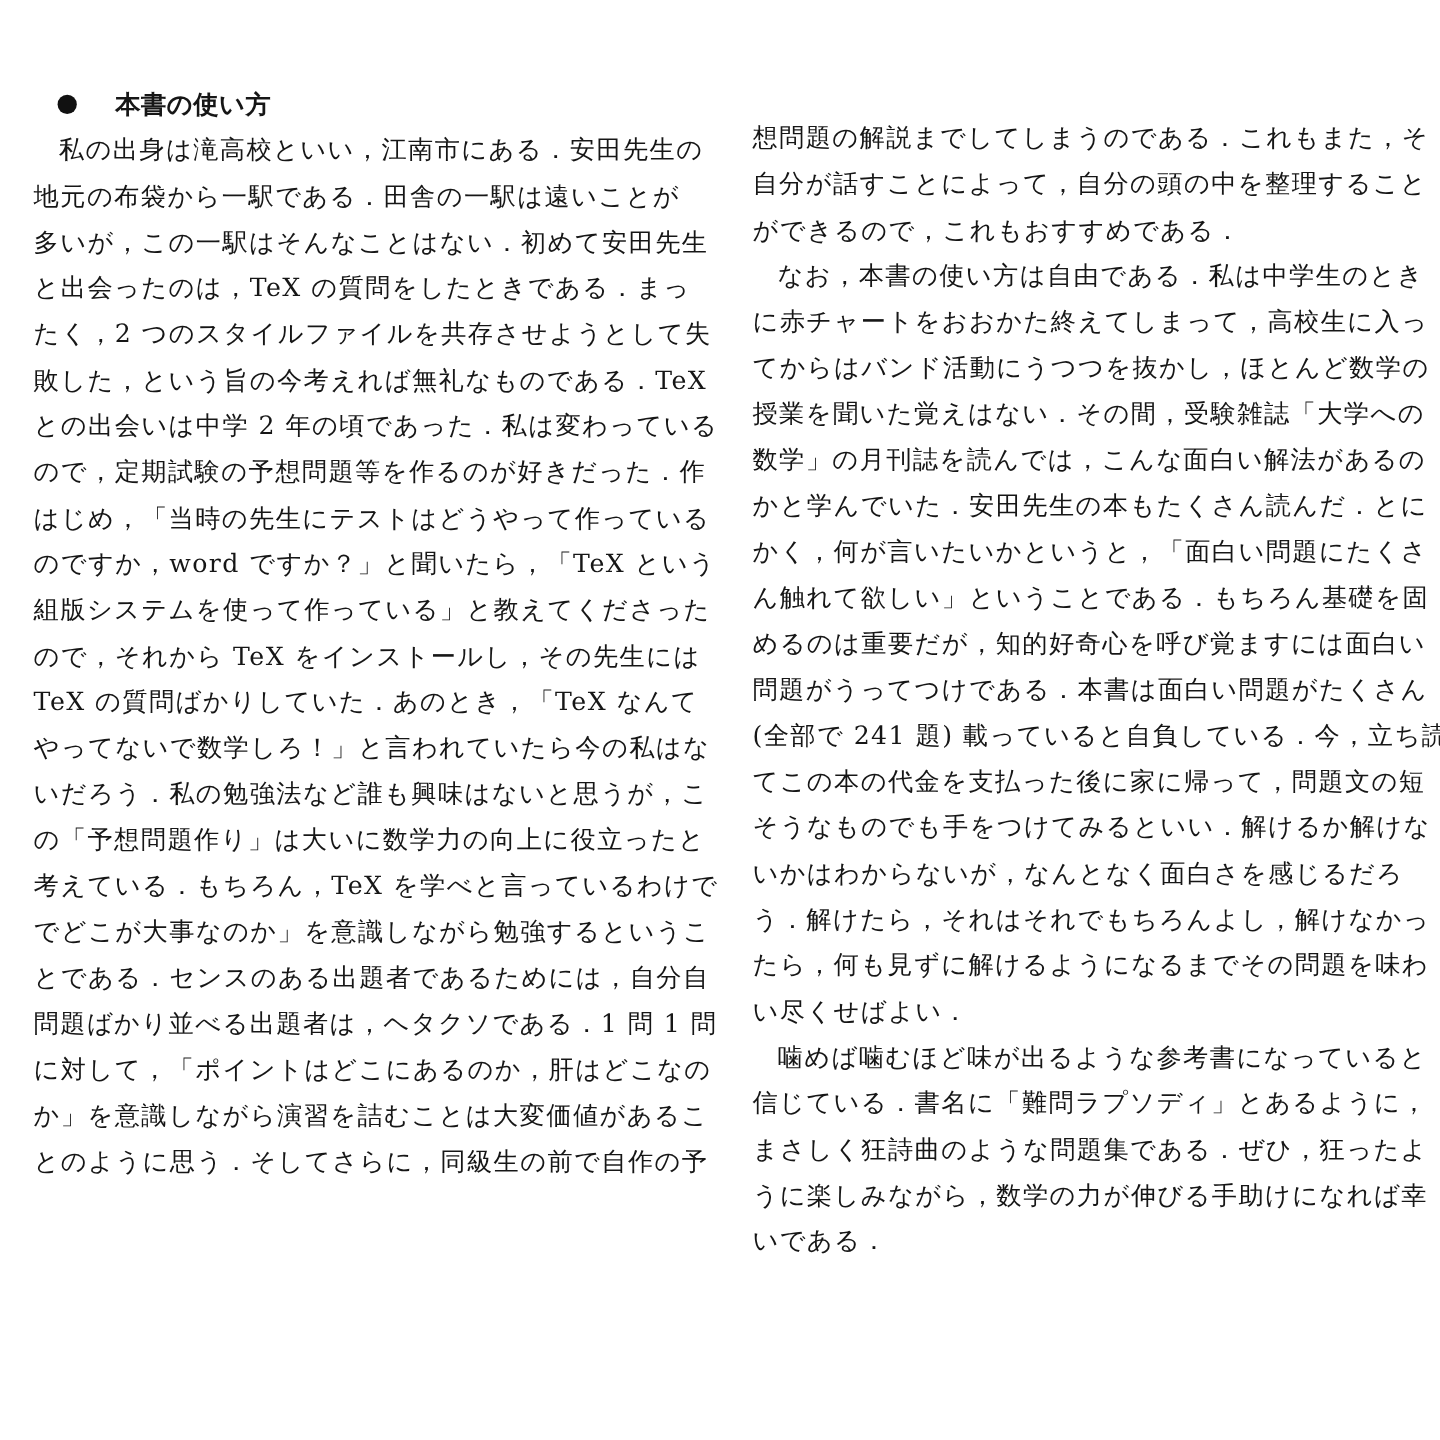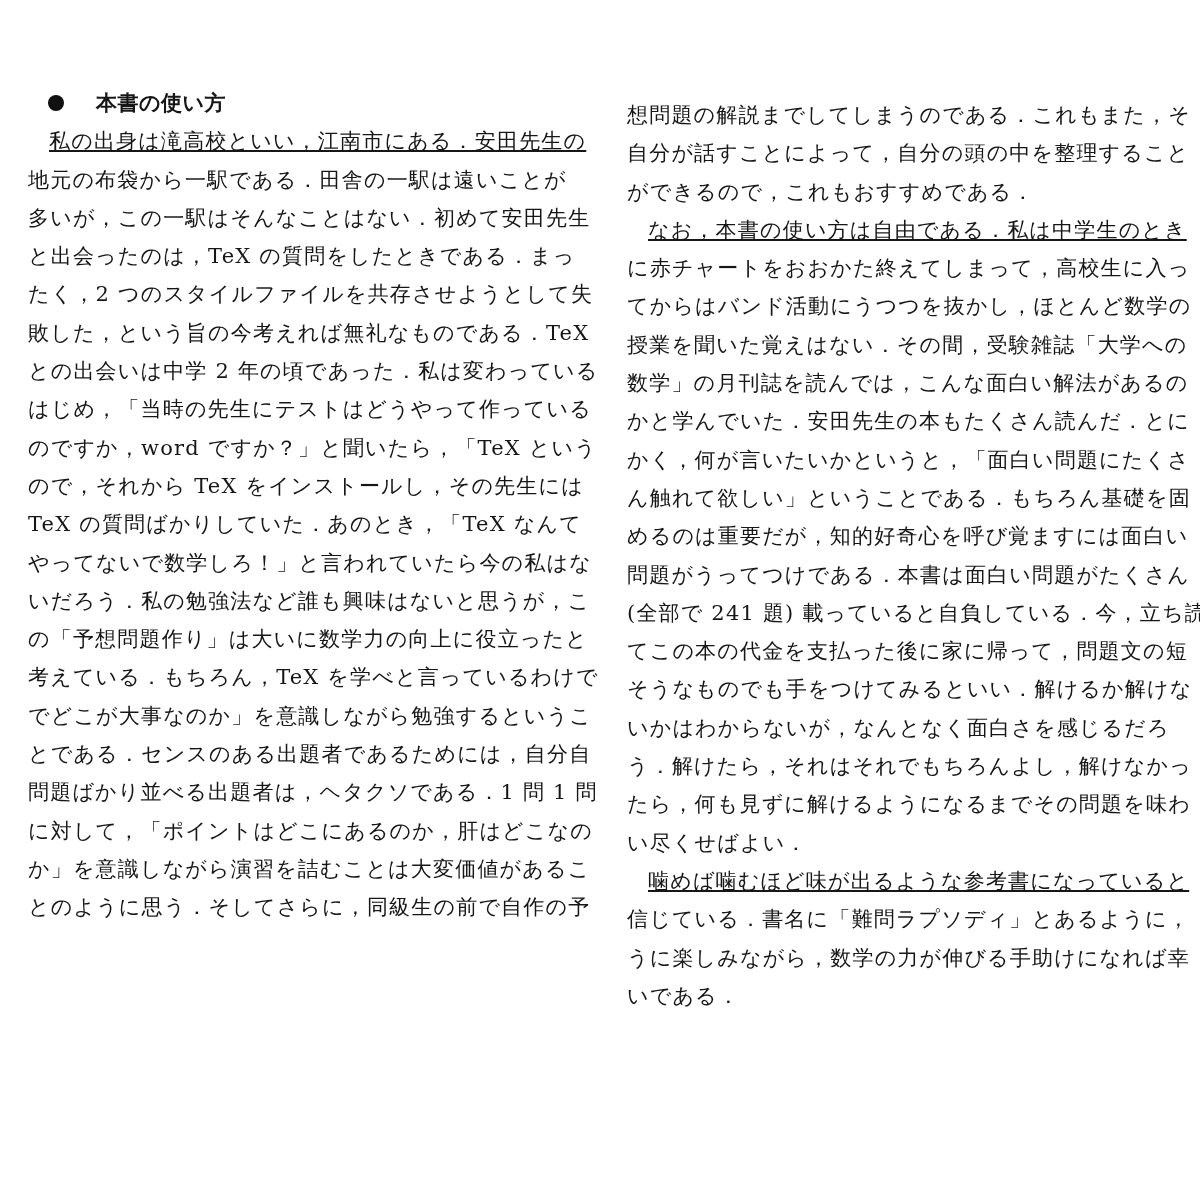--- a/index.html
+++ b/index.html
@@ -12,21 +12,21 @@
       height: 1200px;
       position: relative;
       overflow: hidden;
       font-family: "DejaVu Serif", "Liberation Serif", serif;
       color: #161616;
     }
     .column {
       position: absolute;
       top: 68px;
     }
-    .col-left { left: 28px; width: 552px; margin-top: 16px; }
+    .col-left { left: 28px; width: 552px; }
     .col-right { left: 627px; width: 556px; margin-top: 28px; }
     .line {
       height: 38.3px;
       line-height: 38.3px;
       font-size: 21px;
       white-space: nowrap;
       letter-spacing: 1.2px;
       overflow: visible;
     }
     .heading {
@@ -37,38 +37,40 @@
     .bullet {
       display: inline-block;
       width: 16px;
       height: 16px;
       border-radius: 50%;
       background: #111;
       margin-left: 20px;
       margin-right: 32px;
       vertical-align: -1px;
     }
-    .indent { padding-left: 21px; text-decoration: underline; }
+    .indent { padding-left: 21px; }
   </style>
 </head>
 <body>
 
 <div class="column col-left">
   <div class="line heading">
     <span class="bullet"></span><span>本書の使い方</span>
   </div>
   <div class="line indent">私の出身は滝高校といい，江南市にある．安田先生の</div>
   <div class="line">地元の布袋から一駅である．田舎の一駅は遠いことが</div>
   <div class="line">多いが，この一駅はそんなことはない．初めて安田先生</div>
   <div class="line">と出会ったのは，TeX の質問をしたときである．まっ</div>
   <div class="line">たく，2 つのスタイルファイルを共存させようとして失</div>
   <div class="line">敗した，という旨の今考えれば無礼なものである．TeX</div>
   <div class="line">との出会いは中学 2 年の頃であった．私は変わっている</div>
+  <div class="line">ので，定期試験の予想問題等を作るのが好きだった．作</div>
   <div class="line">はじめ，「当時の先生にテストはどうやって作っている</div>
   <div class="line">のですか，word ですか？」と聞いたら，「TeX という</div>
+  <div class="line">組版システムを使って作っている」と教えてくださった</div>
   <div class="line">ので，それから TeX をインストールし，その先生には</div>
   <div class="line">TeX の質問ばかりしていた．あのとき，「TeX なんて</div>
   <div class="line">やってないで数学しろ！」と言われていたら今の私はな</div>
   <div class="line">いだろう．私の勉強法など誰も興味はないと思うが，こ</div>
   <div class="line">の「予想問題作り」は大いに数学力の向上に役立ったと</div>
   <div class="line">考えている．もちろん，TeX を学べと言っているわけで</div>
   <div class="line">でどこが大事なのか」を意識しながら勉強するというこ</div>
   <div class="line">とである．センスのある出題者であるためには，自分自</div>
   <div class="line">問題ばかり並べる出題者は，ヘタクソである．1 問 1 問</div>
   <div class="line">に対して，「ポイントはどこにあるのか，肝はどこなの</div>
@@ -92,15 +94,16 @@
   <div class="line">問題がうってつけである．本書は面白い問題がたくさん</div>
   <div class="line">(全部で 241 題) 載っていると自負している．今，立ち読</div>
   <div class="line">てこの本の代金を支払った後に家に帰って，問題文の短</div>
   <div class="line">そうなものでも手をつけてみるといい．解けるか解けな</div>
   <div class="line">いかはわからないが，なんとなく面白さを感じるだろ</div>
   <div class="line">う．解けたら，それはそれでもちろんよし，解けなかっ</div>
   <div class="line">たら，何も見ずに解けるようになるまでその問題を味わ</div>
   <div class="line">い尽くせばよい．</div>
   <div class="line indent">噛めば噛むほど味が出るような参考書になっていると</div>
   <div class="line">信じている．書名に「難問ラプソディ」とあるように，</div>
+  <div class="line">まさしく狂詩曲のような問題集である．ぜひ，狂ったよ</div>
   <div class="line">うに楽しみながら，数学の力が伸びる手助けになれば幸</div>
   <div class="line">いである．</div>
 </div>
 
 </body></html>

